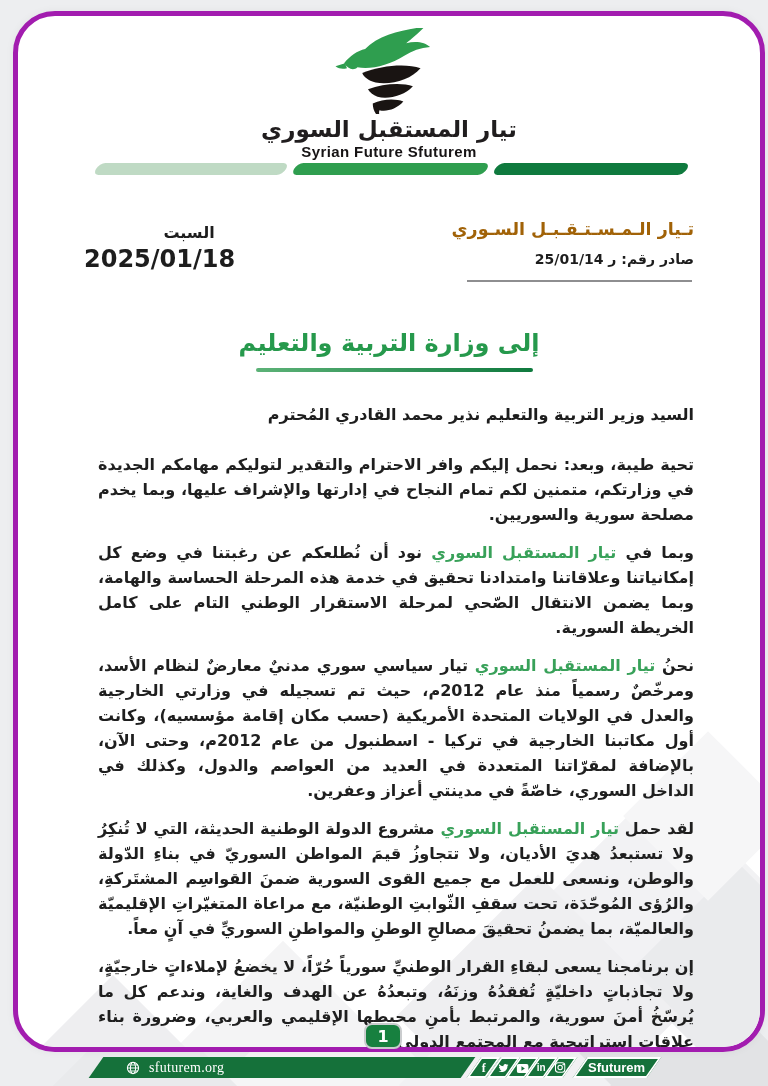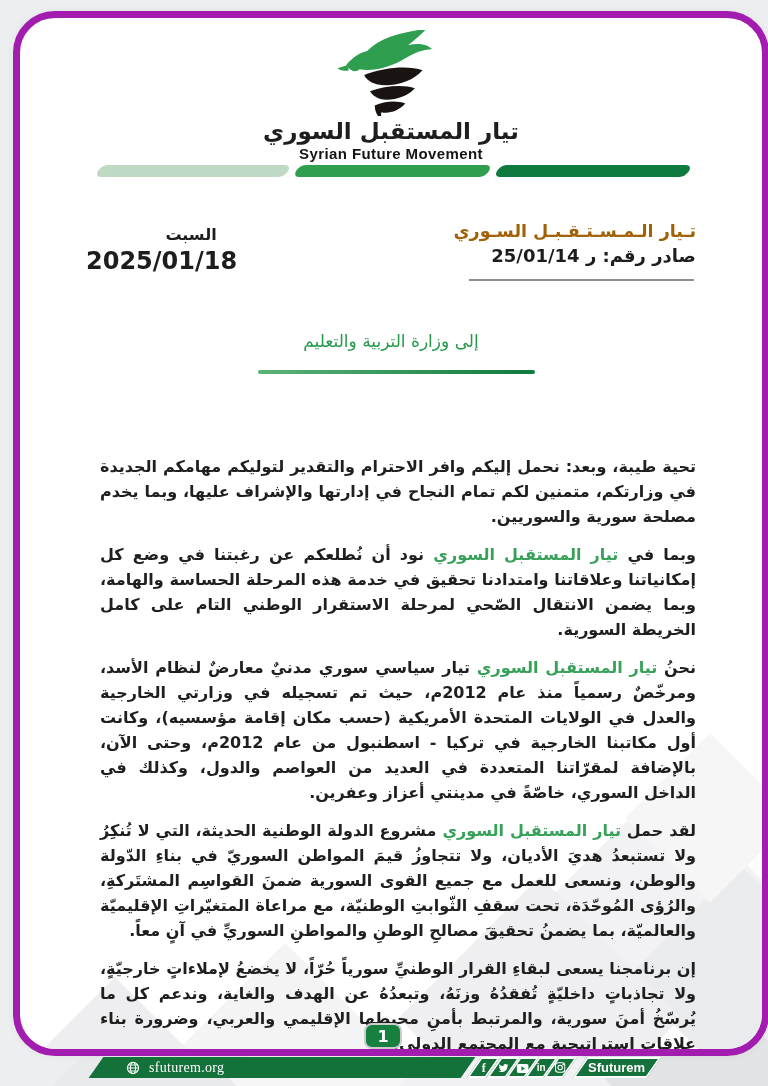--- a/index.html
+++ b/index.html
@@ -7,44 +7,44 @@
     width:768px;height:1086px;position:relative;overflow:hidden;
     background:#edeef0;
     font-family:"DejaVu Sans", sans-serif;
     color:#1d1d1d;
   }
   
   .diamond{position:absolute;transform:rotate(45deg);}
   
   .card{
     position:absolute;left:13px;top:11px;width:742px;height:1031px;
-    background:#ffffff;border:7px solid #a21caf;border-radius:42px;
+    background:#ffffff;border:5px solid #a21caf;border-radius:42px;
     overflow:hidden;box-shadow:0 0 8px rgba(0,0,0,.05);
   }
   
   .logo{position:absolute;top:12px;left:0;right:0;text-align:center;z-index:2;}
   .logo-name-ar{font-size:23px;font-weight:bold;color:#201d1e;margin-top:-2px;}
   .logo-name-en{font-size:15px;font-weight:bold;color:#161314;letter-spacing:.4px;margin-top:1px;font-family:"Liberation Sans",sans-serif;}
   
   .bar{position:absolute;top:147px;height:12px;border-radius:7px;transform:skewX(-30deg);z-index:2;}
   .bar1{left:78px;width:190px;background:#bfdac4;}
   .bar2{left:276px;width:193px;background:#2f9e4f;}
   .bar3{left:477px;width:192px;background:#0f7a3e;}
   
   .meta-right{position:absolute;top:203px;right:66px;direction:rtl;text-align:right;z-index:2;}
   .meta-right .l1{font-size:17.5px;font-weight:bold;color:#a16207;}
   .meta-right .l2{font-size:16px;font-weight:bold;margin-top:5px;}
-  .meta-right .l3{font-size:18px;font-weight:bold;margin-top:4px;}
+  .meta-right .l3{font-size:14px;font-weight:bold;margin-top:12px;}
   .ref-rule{width:225px;border-top:2px solid #8e8e90;margin-top:7px;margin-right:2px;display:inline-block;}
   .meta-left{position:absolute;top:207px;left:66px;width:186px;direction:rtl;text-align:left;z-index:2;}
   .meta-left .day{font-size:16px;font-weight:bold;text-align:center;padding-left:24px;}
   .meta-left .date{font-size:24px;font-weight:bold;direction:ltr;text-align:left;margin-top:3px;}
   
   .title{position:absolute;top:313px;left:0;right:0;text-align:center;
-    font-size:17px;font-weight:normal;color:#26994c;z-index:2;}
+    font-size:24px;font-weight:bold;color:#26994c;z-index:2;}
   .title-rule{position:absolute;top:352px;left:238px;width:277px;height:4px;border-radius:2px;
     background:linear-gradient(to right,#5cb277,#0f7a3e);z-index:2;}
   
   .salutation{position:absolute;top:389px;right:66px;direction:rtl;
     font-size:16px;font-weight:bold;z-index:2;}
   .body-text{position:absolute;top:436px;left:80px;right:66px;direction:rtl;z-index:2;}
   .body-text p{
     margin:0 0 13px 0;font-size:16px;font-weight:bold;line-height:25px;
     text-align:justify;color:#1f1f1f;
   }
@@ -98,41 +98,42 @@
 
   <div class="logo">
     <svg width="118" height="86" viewBox="0 0 120 90">
       <path fill="#2f9e4f" d="M13,37 C19,29 27,24 35,22 C49,7 77,1 97,-1 C89,7 84,11 78,16 C88,13 98,15 103,20 C93,21 84,24 76,29 C60,39 40,44 27,41 C23,45 17,43 13,37 Z"></path>
       <path fill="#2f9e4f" d="M14,37 L4,40 C8,43 12,43 16,42 Z"></path>
       <path fill="#191412" d="M32,47 C52,39 78,37 93,42 C83,54 62,60 46,57 C39,55 34,52 32,47 Z"></path>
       <path fill="#191412" d="M38,64 C54,58 74,57 85,61 C76,71 59,75 48,72 C43,70 40,67 38,64 Z"></path>
       <path fill="#191412" d="M43,79 C54,74 67,74 75,77 C68,85 57,88 50,86 C49,89 50,92 52,95 C46,92 43,85 43,79 Z"></path>
     </svg>
     <div class="logo-name-ar">تيار المستقبل السوري</div>
-    <div class="logo-name-en">Syrian Future Movement</div>
+    <div class="logo-name-en">Syrian Future Sfuturem</div>
   </div>
 
   <div class="bar bar1"></div>
   <div class="bar bar2"></div>
   <div class="bar bar3"></div>
 
   <div class="meta-right">
     <div class="l1">تـيار الـمـسـتـقـبـل السـوري</div>
     <div class="l3">صادر رقم: ر 25/01/14</div>
     <div class="ref-rule"></div>
   </div>
 
   <div class="meta-left">
     <div class="day">السبت</div>
     <div class="date">2025/01/18</div>
   </div>
 
   <div class="title">إلى وزارة التربية والتعليم</div>
   <div class="title-rule"></div>
 
+  <div class="salutation">السيد وزير التربية والتعليم نذير محمد القادري المُحترم</div>
 
   <div class="body-text">
       <p><span>تحية طيبة، وبعد: نحمل إليكم وافر الاحترام والتقدير لتوليكم مهامكم الجديدة في وزارتكم، متمنين لكم تمام النجاح في إدارتها والإشراف عليها، وبما يخدم مصلحة سورية والسوريين.</span></p>
       <p><span>وبما في </span><span class="green">تيار المستقبل السوري</span><span> نود أن نُطلعكم عن رغبتنا في وضع كل إمكانياتنا وعلاقاتنا وامتدادنا تحقيق في خدمة هذه المرحلة الحساسة والهامة، وبما يضمن الانتقال الصّحي لمرحلة الاستقرار الوطني التام على كامل الخريطة السورية.</span></p>
       <p><span>نحنُ </span><span class="green">تيار المستقبل السوري</span><span> تيار سياسي سوري مدنيٌ معارضٌ لنظام الأسد، ومرخّصٌ رسمياً منذ عام 2012م، حيث تم تسجيله في وزارتي الخارجية والعدل في الولايات المتحدة الأمريكية (حسب مكان إقامة مؤسسيه)، وكانت أول مكاتبنا الخارجية في تركيا - اسطنبول من عام 2012م، وحتى الآن، بالإضافة لمقرّاتنا المتعددة في العديد من العواصم والدول، وكذلك في الداخل السوري، خاصّةً في مدينتي أعزاز وعفرين.</span></p>
       <p><span>لقد حمل </span><span class="green">تيار المستقبل السوري</span><span> مشروع الدولة الوطنية الحديثة، التي لا تُنكِرُ ولا تستبعدُ هديَ الأديان، ولا تتجاوزُ قيمَ المواطن السوريّ في بناءِ الدّولة والوطن، ونسعى للعمل مع جميع القوى السورية ضمنَ القواسِم المشتَركةِ، والرُؤى المُوحّدَة، تحت سقفِ الثّوابتِ الوطنيّة، مع مراعاة المتغيّراتِ الإقليميّة والعالميّة، بما يضمنُ تحقيقَ مصالحِ الوطنِ والمواطنِ السوريِّ في آنٍ معاً.</span></p>
       <p><span>إن برنامجنا يسعى لبقاءِ القرار الوطنيِّ سورياً حُرّاً، لا يخضعُ لإملاءاتٍ خارجيّةٍ، ولا تجاذباتٍ داخليّةٍ تُفقدُهُ وزنَهُ، وتبعدُهُ عن الهدف والغاية، وندعم كل ما يُرسّخُ أمنَ سورية، والمرتبط بأمنِ محيطها الإقليمي والعربي، وضرورة بناء علاقاتٍ استراتيجيةٍ مع المجتمع الدولي.</span></p>
     </div>
 </div>
 

